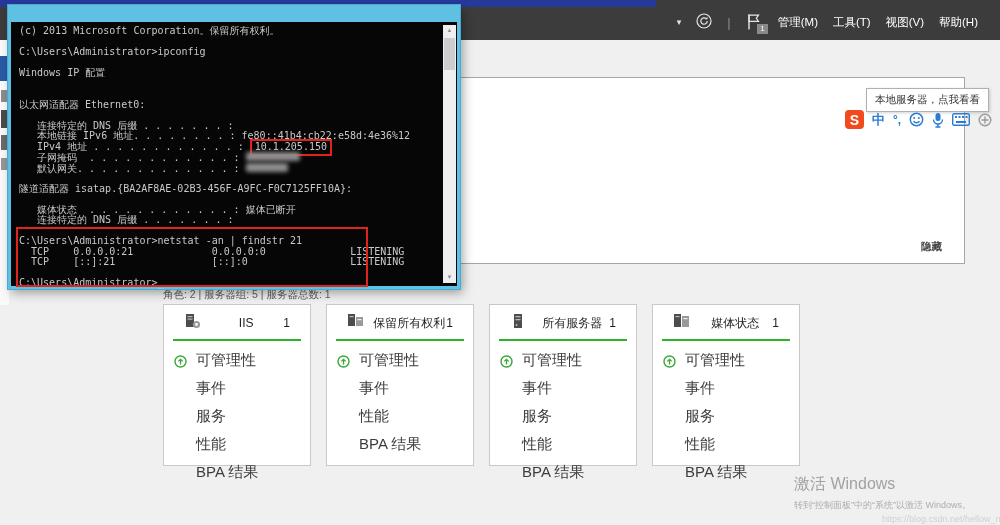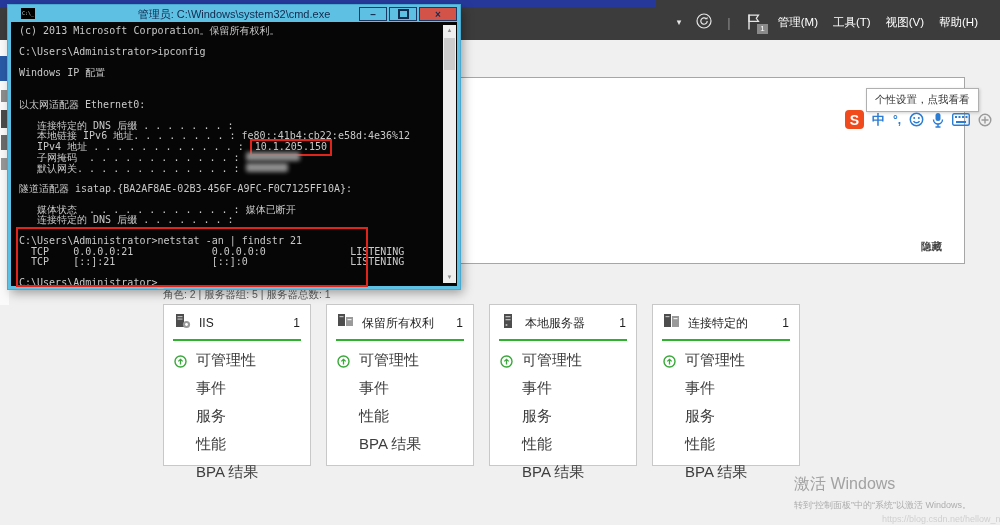--- a/index.html
+++ b/index.html
@@ -36,21 +36,21 @@
   #ime{position:absolute;left:845px;top:110px;display:flex;align-items:center;gap:8px;z-index:3;}
   .ime-ic{display:flex;align-items:center;justify-content:center;color:#2b7cd3;
           font-size:13px;font-weight:bold;cursor:pointer;}
   .sogou{width:19px;height:19px;background:#f04a1d;color:#fff;border-radius:4px;
          font:bold 14px "Liberation Sans",sans-serif;display:flex;align-items:center;justify-content:center;}
 
   
   #status{position:absolute;left:163px;top:288px;font-size:10.5px;color:#5f5f5f;z-index:1;}
   #tiles{position:absolute;left:163px;top:304px;display:flex;gap:15px;z-index:1;}
   .tile{width:148px;height:162px;background:#fff;border:1px solid #c8c8c8;box-sizing:border-box;}
-  .tile-head{display:flex;align-items:center;padding:8px 10px 6px;}
+  .tile-head{display:flex;align-items:center;padding:8px 20px 6px;text-align:center;}
   .tile-title{flex:1;margin-left:8px;font-size:12px;color:#1e1e1e;cursor:pointer;}
   .tile-count{font-size:12px;color:#1e1e1e;}
   .tile-rule{height:2px;background:#2eb22e;margin:0 9px;}
   .tile-items{padding:10px 10px 0;}
   .titem{display:flex;align-items:center;margin-bottom:9px;font-size:15px;color:#3d3d3d;cursor:pointer;}
   .titem .ticon{width:13px;height:13px;margin-right:9px;flex:none;}
 
   
   #wm{position:absolute;left:794px;top:474px;z-index:1;}
   #wm .l1{font-size:16px;color:#a2a2a2;}
@@ -117,21 +117,21 @@
   <div class="f1"></div>
   <div class="f2"></div>
   <div class="f3"></div>
   <div class="f4"></div>
 </div>
 
 <div id="panel">
   <span id="hide-link">隐藏</span>
 </div>
 
-<div id="tooltip">个性设置，点我看看</div>
+<div id="tooltip">本地服务器，点我看看</div>
 <div id="ime">
     <span class="ime-ic sogou">S</span>
     <span class="ime-ic">
       <span style="font-size:13px;color:#2b7cd3;font-weight:bold">中</span>
     </span>
     <span class="ime-ic">
       <span style="font-size:12px;color:#2b7cd3;font-weight:bold">°,</span>
     </span>
     <span class="ime-ic">
       <svg width="15" height="15">
@@ -243,21 +243,21 @@
       </div>
     </div>
     <div class="tile">
       <div class="tile-head">
         <span><svg width="17" height="16">
             <rect x="4" y="1" width="8" height="14" fill="#4d4d4d"></rect>
             <rect x="5.5" y="3" width="5" height="1.3" fill="#bbb"></rect>
             <rect x="5.5" y="6" width="5" height="1.3" fill="#bbb"></rect>
             <circle cx="6.5" cy="12" r="1" fill="#bbb"></circle>
           </svg></span>
-        <span class="tile-title">本地服务器</span>
+        <span class="tile-title">所有服务器</span>
         <span class="tile-count">1</span>
       </div>
       <div class="tile-rule"></div>
       <div class="tile-items">
         <div class="titem">
           <span class="ticon"><svg width="13" height="13">
               <circle cx="6.5" cy="6.5" r="5.5" fill="none" stroke="#3aa83a" stroke-width="1.4"></circle>
               <path d="M6.5 9.6V4.4M4.3 6.4l2.2-2.1 2.2 2.1" fill="none" stroke="#3aa83a" stroke-width="1.3"></path>
             </svg></span>
           <span>可管理性</span>
@@ -281,21 +281,21 @@
       </div>
     </div>
     <div class="tile">
       <div class="tile-head">
         <span><svg width="17" height="16">
             <rect x="1" y="1" width="7" height="13" fill="#4d4d4d"></rect>
             <rect x="2.5" y="3" width="4" height="1.2" fill="#bbb"></rect>
             <rect x="9" y="3" width="7" height="11" fill="#9a9a9a"></rect>
             <rect x="10.5" y="5" width="4" height="1.2" fill="#eee"></rect>
           </svg></span>
-        <span class="tile-title">连接特定的</span>
+        <span class="tile-title">媒体状态</span>
         <span class="tile-count">1</span>
       </div>
       <div class="tile-rule"></div>
       <div class="tile-items">
         <div class="titem">
           <span class="ticon"><svg width="13" height="13">
               <circle cx="6.5" cy="6.5" r="5.5" fill="none" stroke="#3aa83a" stroke-width="1.4"></circle>
               <path d="M6.5 9.6V4.4M4.3 6.4l2.2-2.1 2.2 2.1" fill="none" stroke="#3aa83a" stroke-width="1.3"></path>
             </svg></span>
           <span>可管理性</span>
@@ -320,31 +320,20 @@
     </div>
   </div>
 
 <div id="wm">
   <div class="l1">激活 Windows</div>
   <div class="l2">转到“控制面板”中的“系统”以激活 Windows。</div>
   <div class="l3">https://blog.csdn.net/hellow_nss</div>
 </div>
 
 <div id="cmd">
-  <div id="cmd-title">
-    <span id="cmd-icon">C:\_</span>
-    <span class="ttext">管理员: C:\Windows\system32\cmd.exe</span>
-    <span id="cmd-btns">
-      <span class="cbtn">–</span>
-      <span class="cbtn">
-          <span class="maxsq"></span>
-        </span>
-      <span class="cbtn close">×</span>
-    </span>
-  </div>
   <div id="console">
     <div id="clines"><div class="cline"><span>(c) 2013 Microsoft Corporation。保留所有权利。</span></div><div class="cline"><span></span></div><div class="cline"><span>C:\Users\Administrator&gt;ipconfig</span></div><div class="cline"><span></span></div><div class="cline"><span>Windows IP 配置</span></div><div class="cline"><span></span></div><div class="cline"><span></span></div><div class="cline"><span>以太网适配器 Ethernet0:</span></div><div class="cline"><span></span></div><div class="cline"><span>   连接特定的 DNS 后缀 . . . . . . . : </span></div><div class="cline"><span>   本地链接 IPv6 地址. . . . . . . . : fe80::41b4:cb22:e58d:4e36%12</span></div><div class="cline"><span>   IPv4 地址 . . . . . . . . . . . . : </span><span class="redbox">10.1.205.150</span></div><div class="cline"><span>   子网掩码  . . . . . . . . . . . . : </span><span class="blurred" style="width: 54px;"></span></div><div class="cline"><span>   默认网关. . . . . . . . . . . . . : </span><span class="blurred" style="width: 42px;"></span></div><div class="cline"><span></span></div><div class="cline"><span>隧道适配器 isatap.{BA2AF8AE-02B3-456F-A9FC-F0C7125FF10A}:</span></div><div class="cline"><span></span></div><div class="cline"><span>   媒体状态  . . . . . . . . . . . . : 媒体已断开</span></div><div class="cline"><span>   连接特定的 DNS 后缀 . . . . . . . : </span></div><div class="cline"><span></span></div><div class="cline"><span>C:\Users\Administrator&gt;netstat -an | findstr 21</span></div><div class="cline"><span>  TCP    0.0.0.0:21             0.0.0.0:0              LISTENING</span></div><div class="cline"><span>  TCP    [::]:21                [::]:0                 LISTENING</span></div><div class="cline"><span></span></div><div class="cline"><span>C:\Users\Administrator&gt;_</span></div></div>
     <div id="netbox" style="top: 205px; height: 56px;"></div>
     <div id="cscroll">
       <div class="arr up">▲</div>
       <div class="thumb"></div>
       <div class="arr dn">▼</div>
     </div>
   </div>
 </div>

